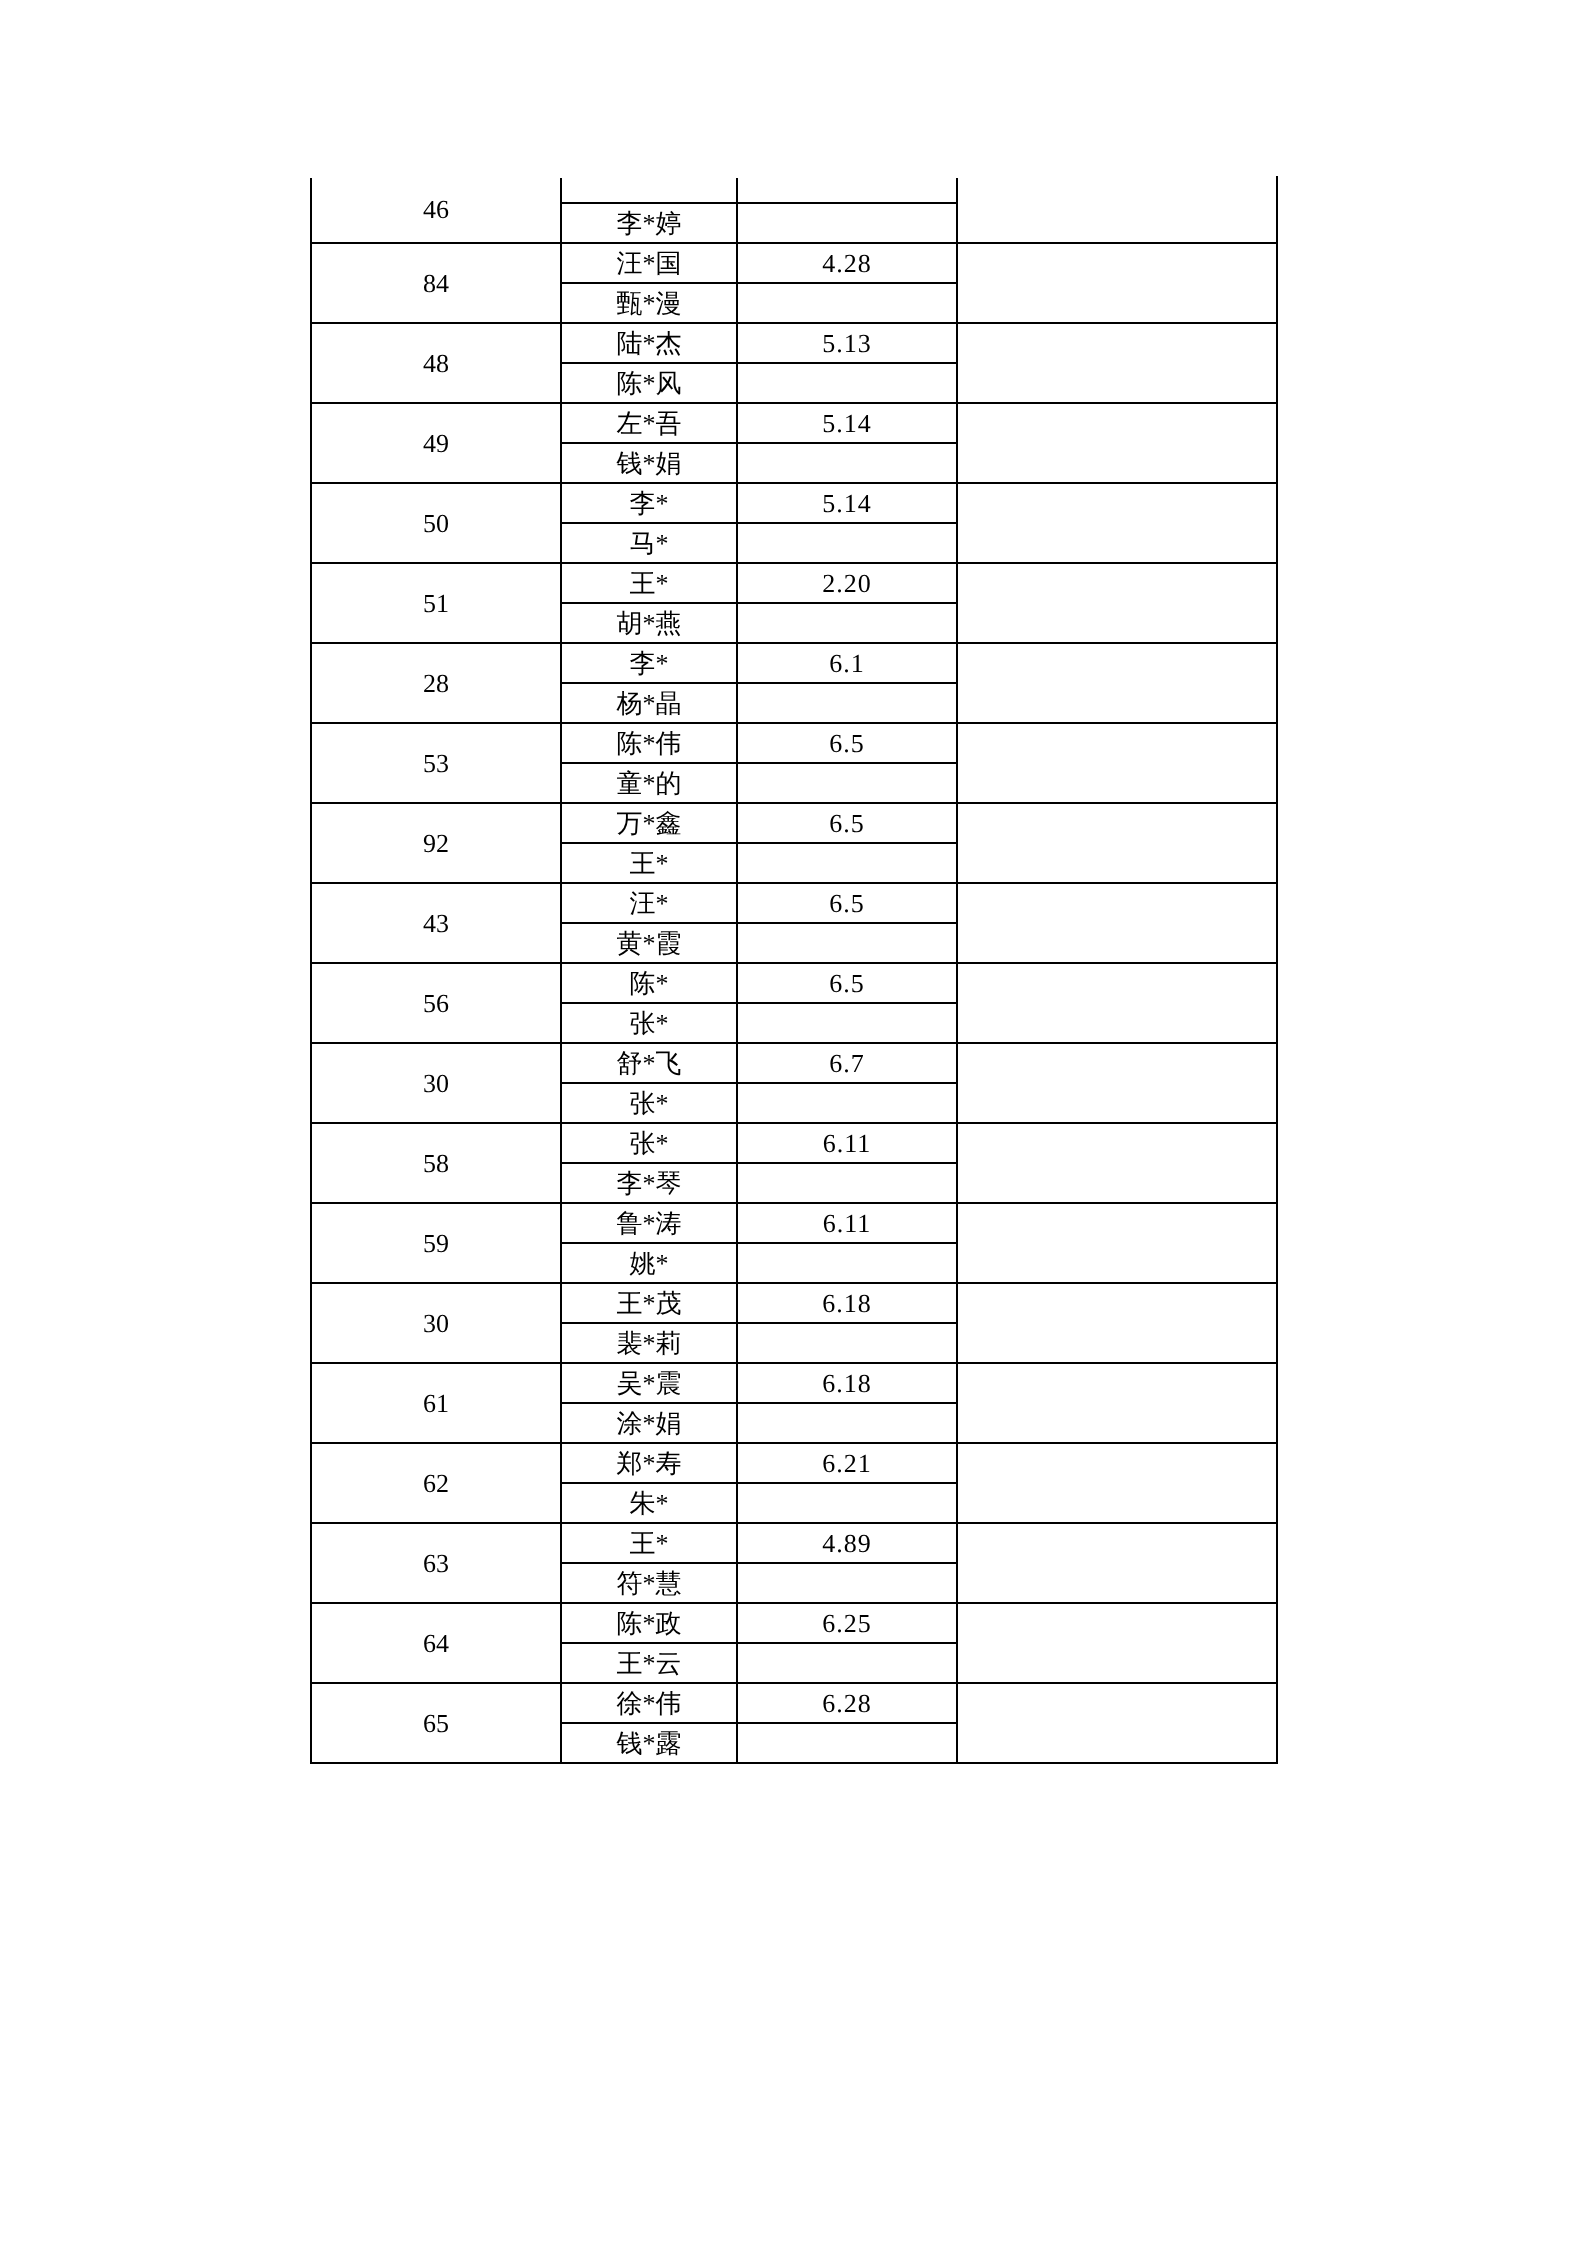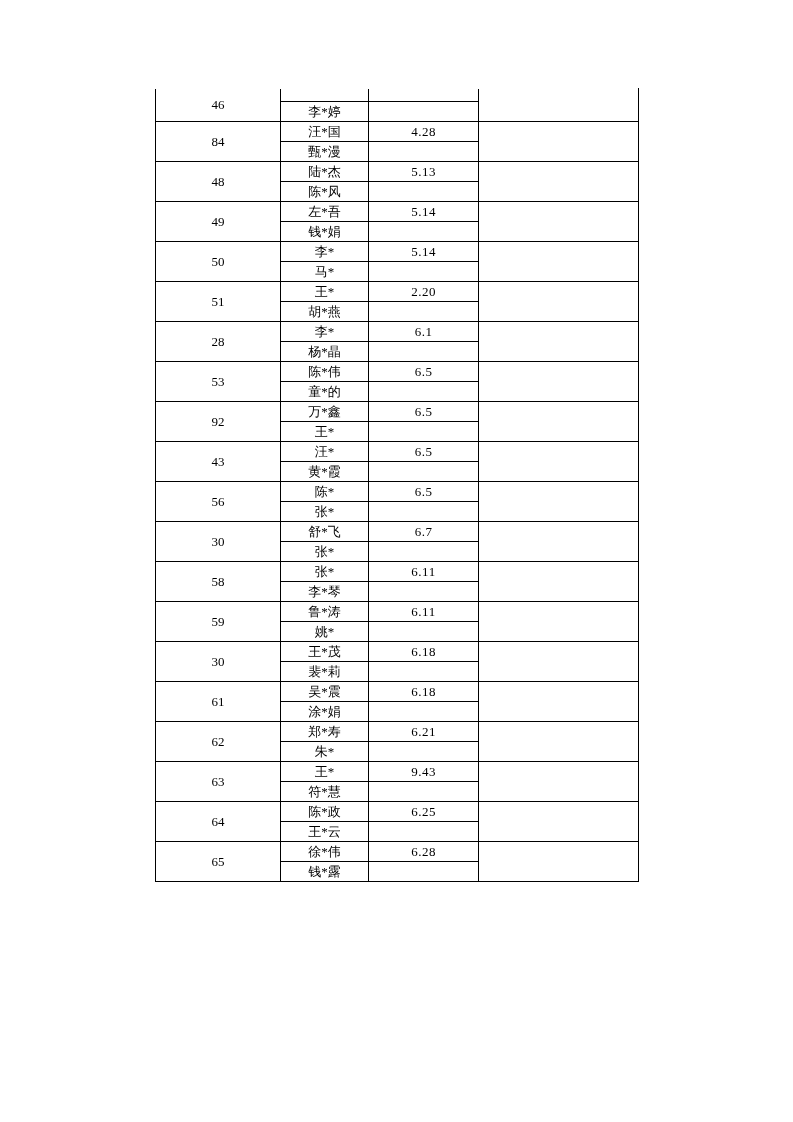--- a/index.html
+++ b/index.html
@@ -256,21 +256,21 @@
             <td class="date">6.21</td>
             <td class="note" rowspan="2"></td>
           </tr>
           <tr>
             <td class="name">朱*</td>
             <td class="date"></td>
           </tr>
           <tr>
             <td class="seq" rowspan="2">63</td>
             <td class="name">王*</td>
-            <td class="date">9.43</td>
+            <td class="date">4.89</td>
             <td class="note" rowspan="2"></td>
           </tr>
           <tr>
             <td class="name">符*慧</td>
             <td class="date"></td>
           </tr>
           <tr>
             <td class="seq" rowspan="2">64</td>
             <td class="name">陈*政</td>
             <td class="date">6.25</td>

